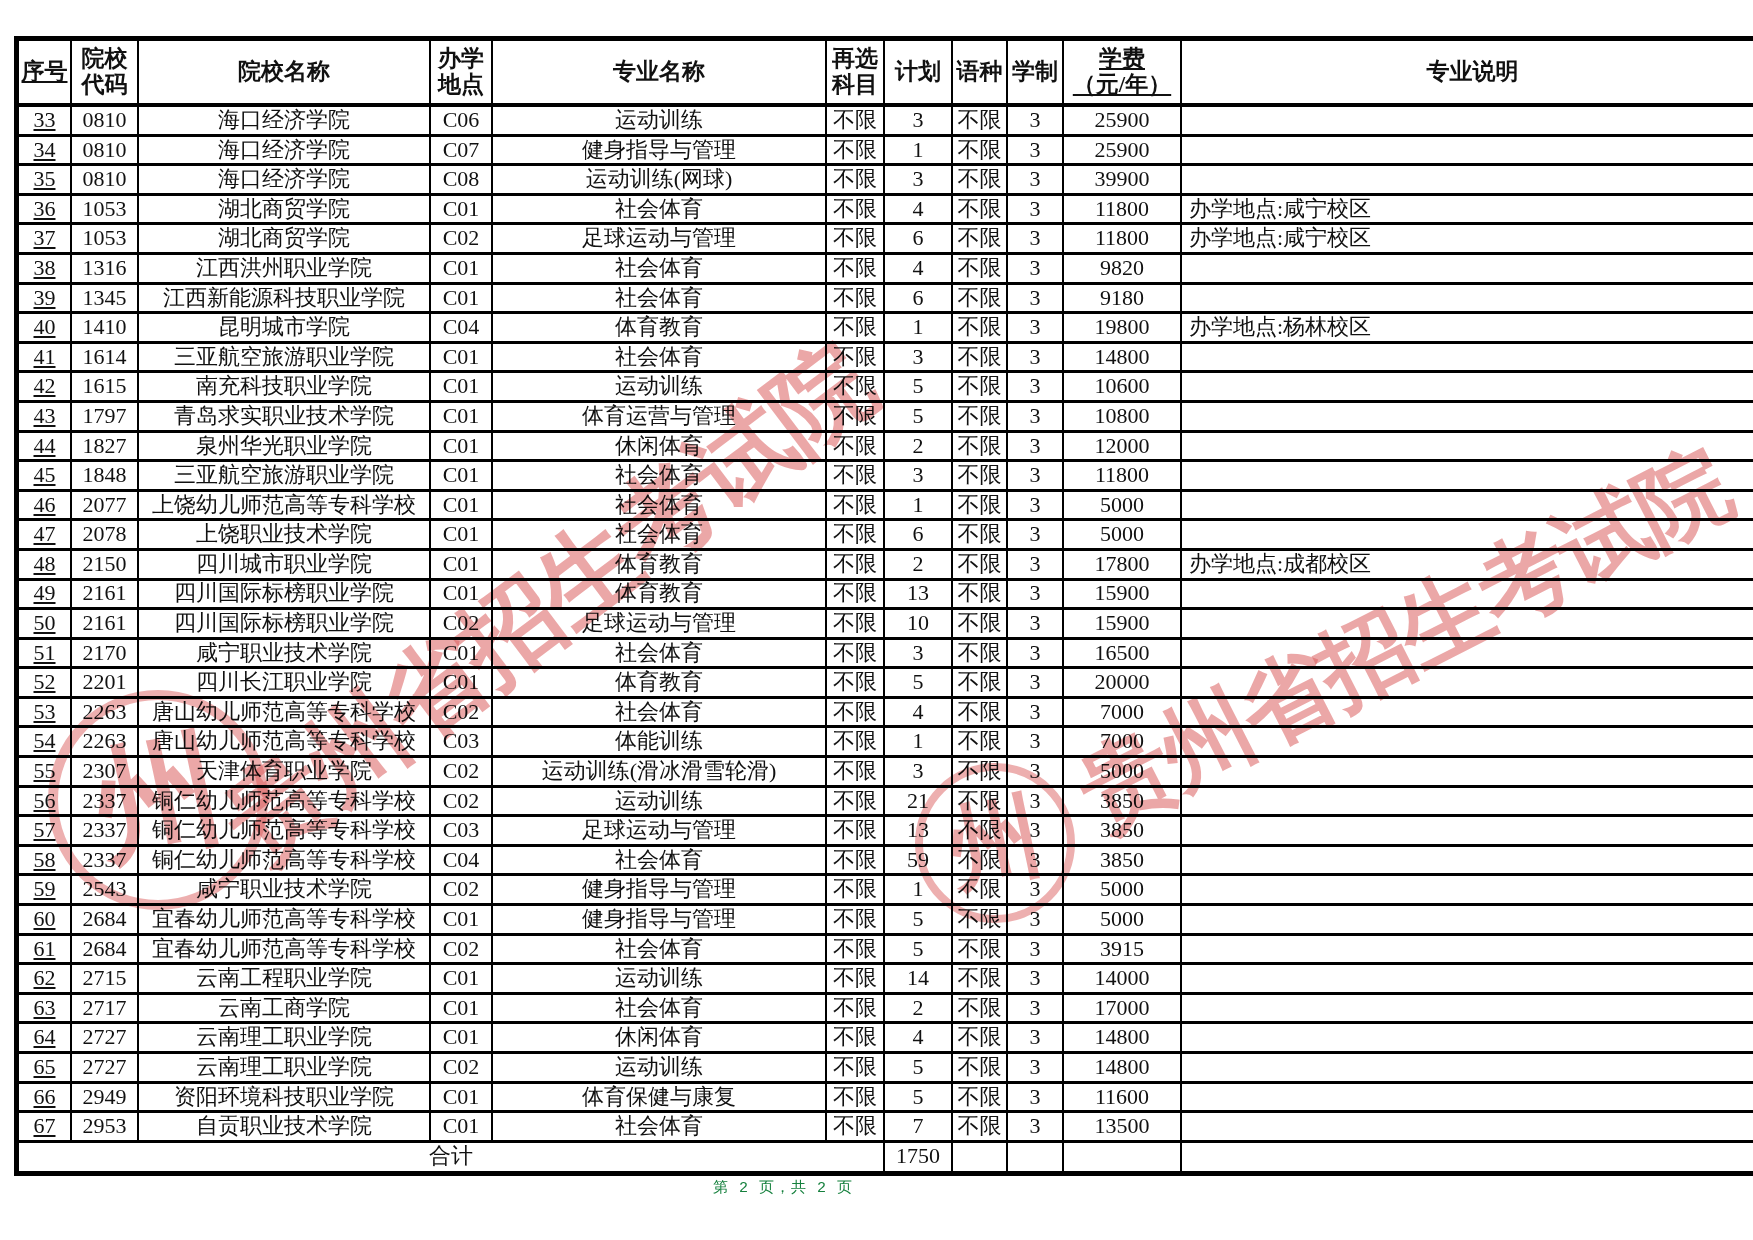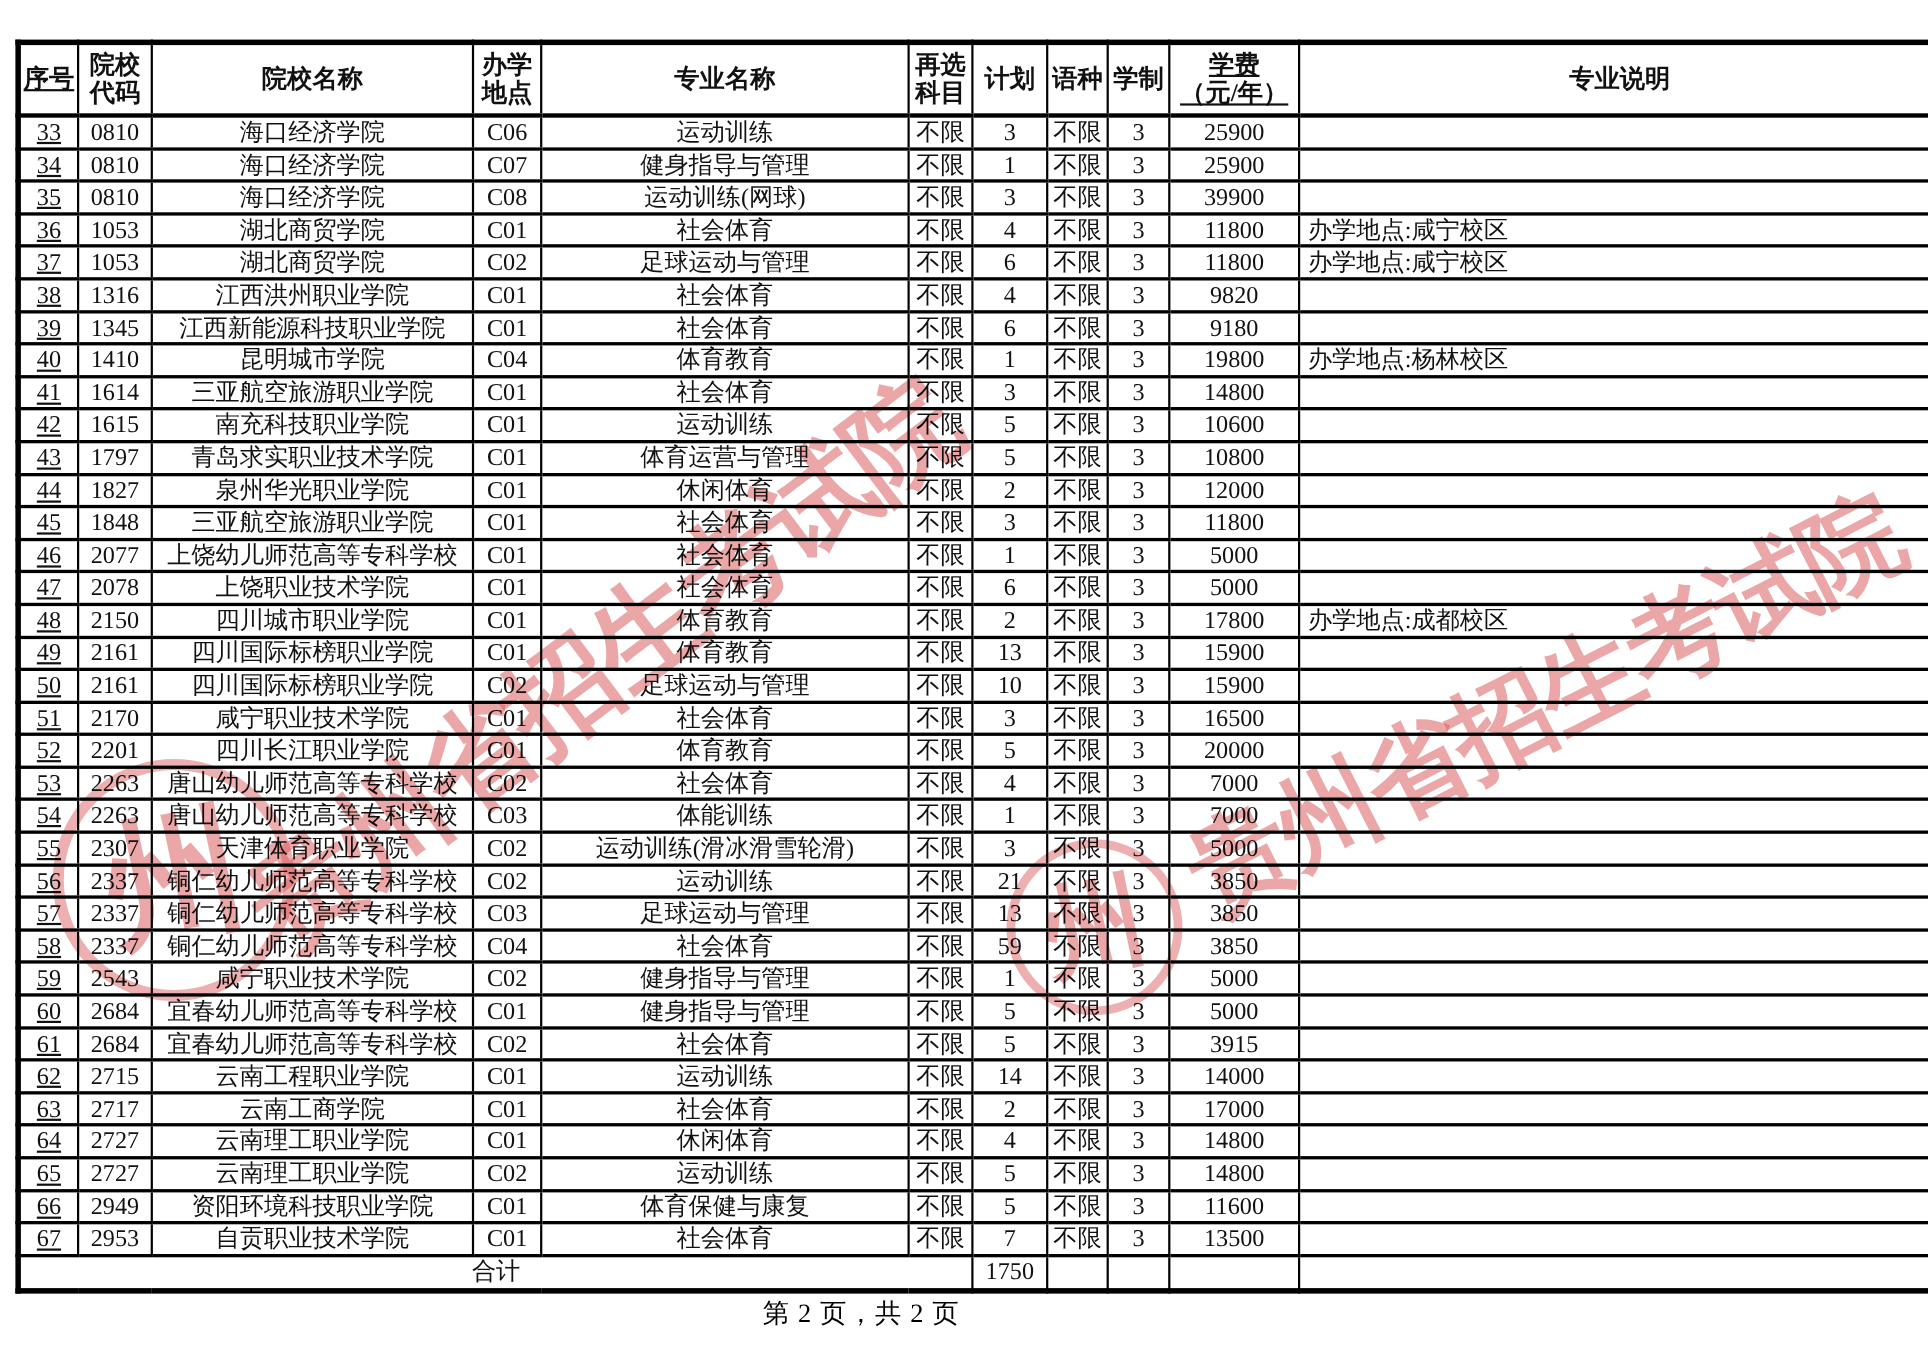--- a/index.html
+++ b/index.html
@@ -33,21 +33,21 @@
   .c-major-code{width:60px;}
   .c-major-name{width:332px;}
   .c-reselect{width:56px;}
   .c-plan{width:66px;}
   .c-language{width:53px;}
   .c-duration{width:54px;margin-left:24px;}
   .c-tuition{width:116px;}
   .c-note{width:581px;text-align:left !important;padding-left:7px !important;}
   .footer{
     position:absolute;left:0;top:1178px;width:1566px;text-align:center;
-    font-size:24px;letter-spacing:1px;color:#000000;
+    font-size:15px;letter-spacing:1px;color:#15803d;font-family:Liberation Mono, monospace;
   }
   
   .watermark{
     position:absolute;left:0;top:0;width:1753px;height:1240px;
     pointer-events:none;mix-blend-mode:multiply;
     color:rgba(219,95,95,0.55);font-weight:bold;z-index:5;
   }
   .wm-text{
     position:absolute;white-space:nowrap;
     font-family:"Liberation Serif","DejaVu Serif",serif;

